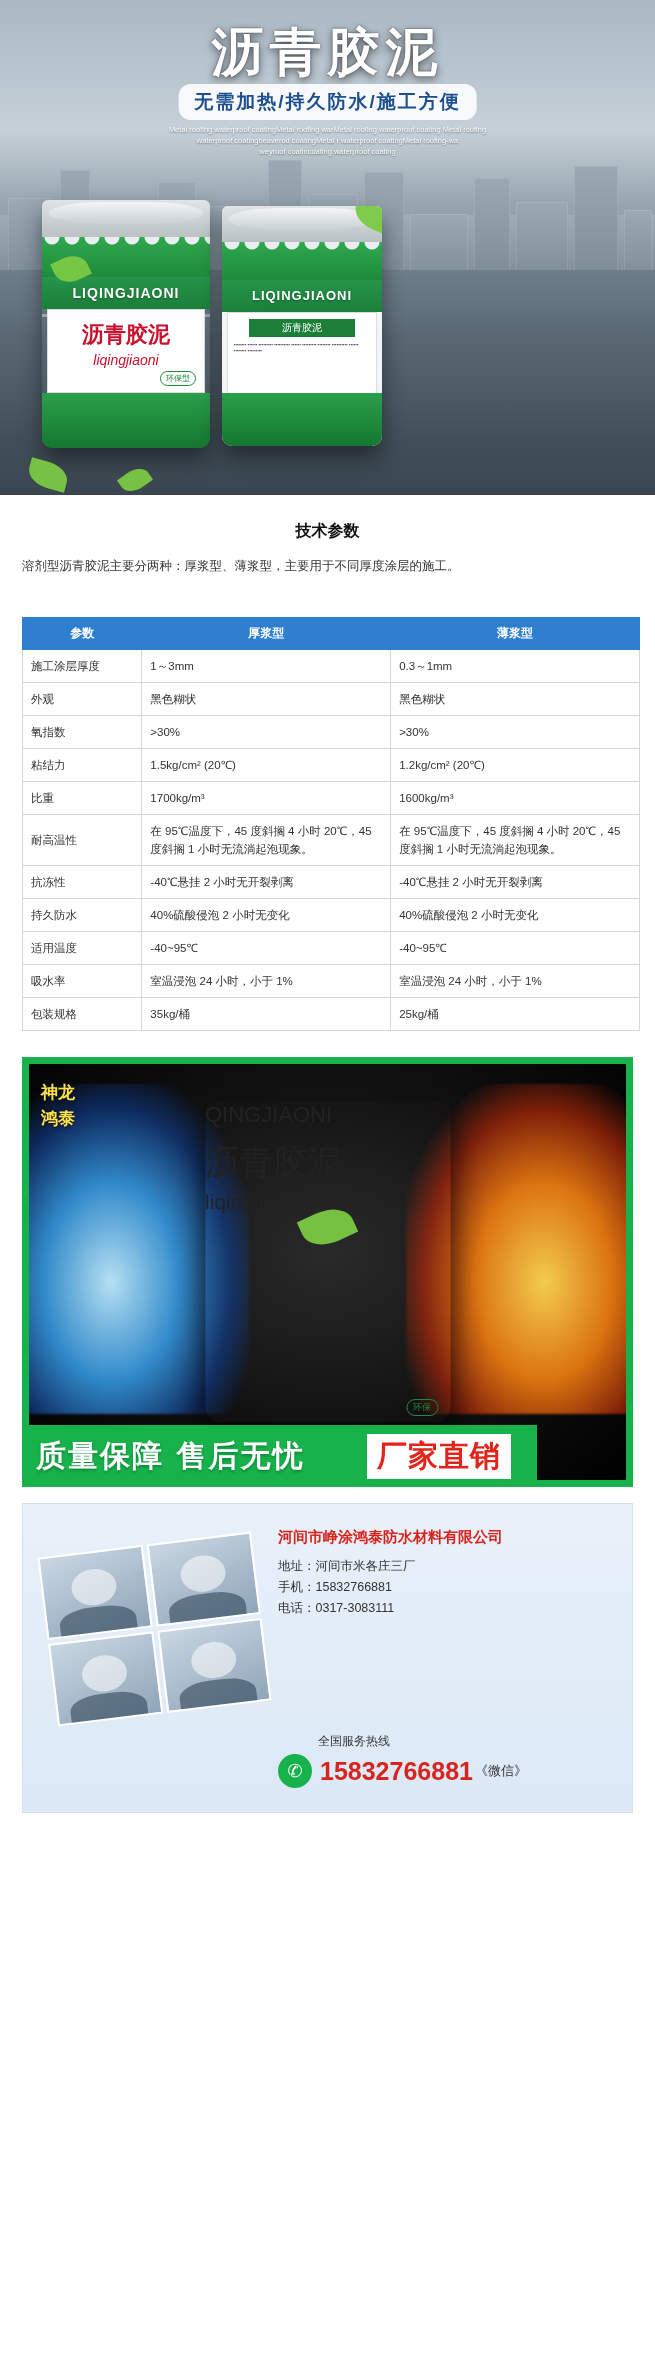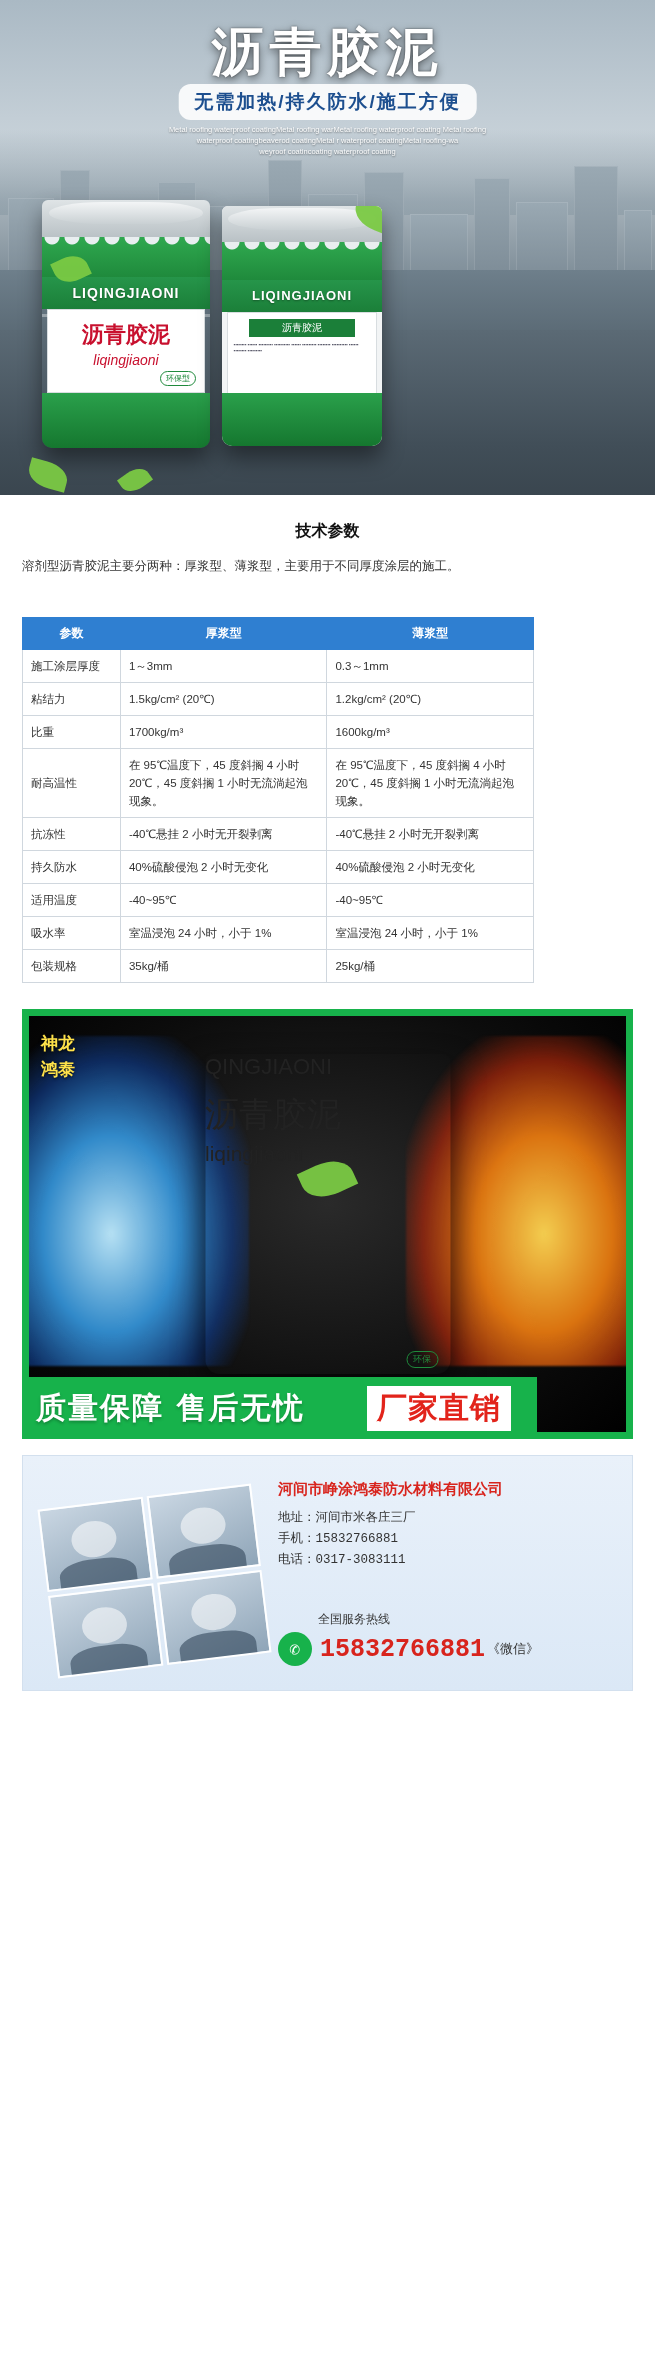--- a/index.html
+++ b/index.html
@@ -108,21 +108,21 @@
   }
   .leaf {
     position:absolute; background:#7ac943; border-radius:0 60% 0 60%;
     transform:rotate(-25deg); opacity:.95;
   }
 
   
   .spec { padding: 26px 22px 10px 22px; }
   .spec h2 { font-size:16px; font-weight:bold; color:#111; margin-bottom:14px;text-align:center; }
   .spec p.desc { font-size:12.5px; color:#333; line-height:20px; margin-bottom:14px; }
-  table.spec-table { width:512px; border-collapse:collapse; font-size:11.5px;margin-top:41px; }
+  table.spec-table { width:618px; border-collapse:collapse; font-size:11.5px;margin-top:41px; }
   table.spec-table th {
     background:#2f7fd1; color:#fff; font-weight:bold; padding:7px 8px;
     border:1px solid #2f7fd1; text-align:center; font-size:12px;
   }
   table.spec-table td {
     border:1px solid #d0d7de; padding:7px 8px; color:#333; vertical-align:middle;
     line-height:18px;
   }
   table.spec-table td.c0 { width:118px; }
   table.spec-table td.c1, table.spec-table td.c2 { width:246px; }
@@ -143,21 +143,21 @@
     filter: blur(1px);
   }
   .flame-ice {
     position:absolute; left:-10px; top:20px; width:230px; height:330px;
     background: radial-gradient(ellipse at 40% 60%, rgba(190,235,255,.95) 0%, rgba(56,160,235,.85) 35%, rgba(16,64,150,.6) 62%, rgba(0,0,0,0) 78%);
     filter: blur(1px);
   }
   .promo-sidetext {
     position:absolute; left:12px; top:16px; width:34px;
     color:#ffe24a; font-size:17px; font-weight:bold; line-height:26px; text-align:center;
-    font-family:Liberation Mono, monospace;
+    font-family:Liberation Serif, serif;
     text-shadow:0 1px 3px rgba(0,0,0,.8);
   }
   .promo-bucket {
     position:absolute; left:50%; transform:translateX(-50%); top:38px;
     width:245px; height:320px; border-radius:8px 8px 14px 14px; overflow:hidden;
     box-shadow:0 14px 30px rgba(0,0,0,.7);
   }
   .promo-bottom {
     position:absolute; left:0; bottom:0; width:515px; height:62px;
     background:#17b24b; display:flex; align-items:center;
@@ -168,23 +168,23 @@
     text-shadow:0 2px 3px rgba(0,0,0,.25);
   }
   .promo-direct {
     margin-left:auto; margin-right:26px; background:#ffffff; color:#e2241b;
     font-size:30px; font-weight:bold; letter-spacing:1px; padding:2px 10px;
     font-family:"DejaVu Sans","Liberation Sans",sans-serif;
   }
 
   
   .contact {
-    position:relative; width:611px; margin:16px 22px 26px 22px; height:236px;
+    position:relative; width:611px; margin:16px 22px 26px 22px; height:310px;
     background:linear-gradient(180deg,#e9f1fa 0%, #dbe8f6 100%);
-    border:1px solid #d3e0ee; overflow:hidden;font-family:Liberation Mono, monospace;
+    border:1px solid #d3e0ee; overflow:hidden;
   }
   .photo-grid {
     position:absolute; left:24px; top:40px; width:215px; height:170px;
     transform:rotate(-7deg);
     display:grid; grid-template-columns:1fr 1fr; grid-template-rows:1fr 1fr; gap:4px;
   }
   .photo-cell {
     background:linear-gradient(160deg,#c9d6e2,#8fa5b8);
     border:2px solid #ffffff; position:relative; overflow:hidden;
   }
@@ -290,20 +290,30 @@
           <th>薄浆型</th>
         </tr>
       </thead>
       <tbody>
         <tr>
           <td class="c0">施工涂层厚度</td>
           <td class="c1">1～3mm</td>
           <td class="c2">0.3～1mm</td>
         </tr>
         <tr>
+          <td class="c0">外观</td>
+          <td class="c1">黑色糊状</td>
+          <td class="c2">黑色糊状</td>
+        </tr>
+        <tr>
+          <td class="c0">氧指数</td>
+          <td class="c1">&gt;30%</td>
+          <td class="c2">&gt;30%</td>
+        </tr>
+        <tr>
           <td class="c0">粘结力</td>
           <td class="c1">1.5kg/cm² (20℃)</td>
           <td class="c2">1.2kg/cm² (20℃)</td>
         </tr>
         <tr>
           <td class="c0">比重</td>
           <td class="c1">1700kg/m³</td>
           <td class="c2">1600kg/m³</td>
         </tr>
         <tr>

